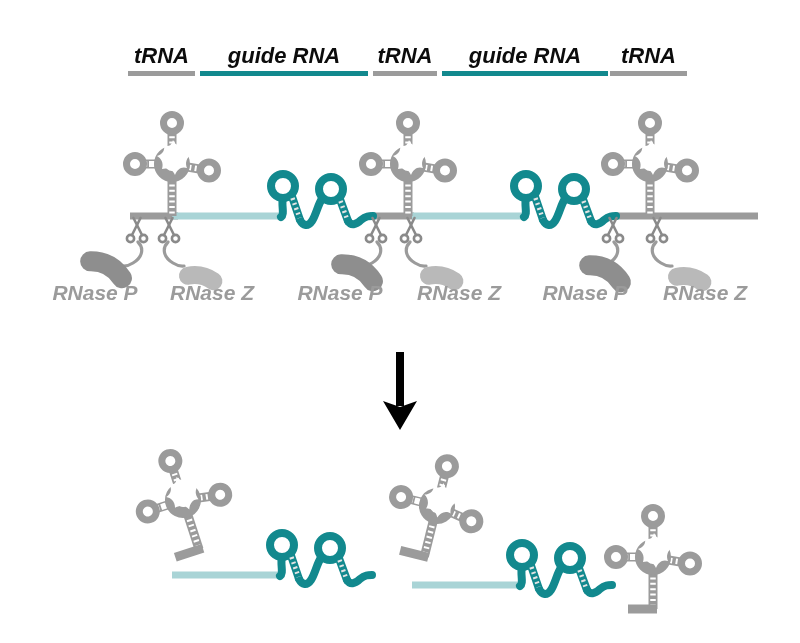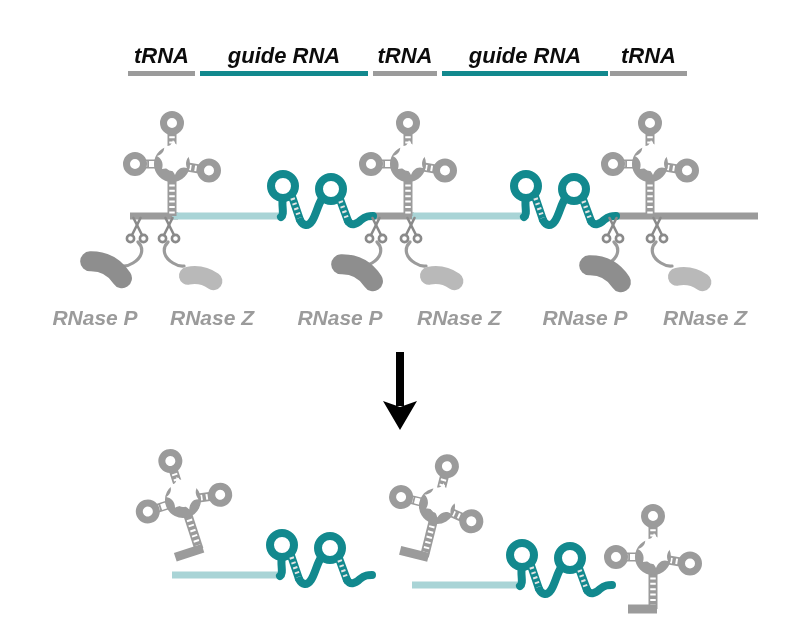--- a/index.html
+++ b/index.html
@@ -36,21 +36,21 @@
   .bar-gray{background:#9b9b9b;}
   .bar-teal{background:#12898e;}
   .tl0{left:128px;width:67px;}
   .tl1{left:200px;width:168px;}
   .tl2{left:373px;width:64px;}
   .tl3{left:442px;width:166px;}
   .tl4{left:610px;width:77px;}
 
   
   .ez{
-    position:absolute;top:306px;width:116px;text-align:center;
+    position:absolute;top:281px;width:116px;text-align:center;
     font-size:21px;font-weight:bold;font-style:italic;color:#9b9b9b;white-space:nowrap;
   }
   .ez0{left:37px;}  .ez1{left:154px;}
   .ez2{left:282px;} .ez3{left:401px;}
   .ez4{left:527px;} .ez5{left:647px;}
 </style>
 </head>
 <body>
 
 <div class="canvas">

